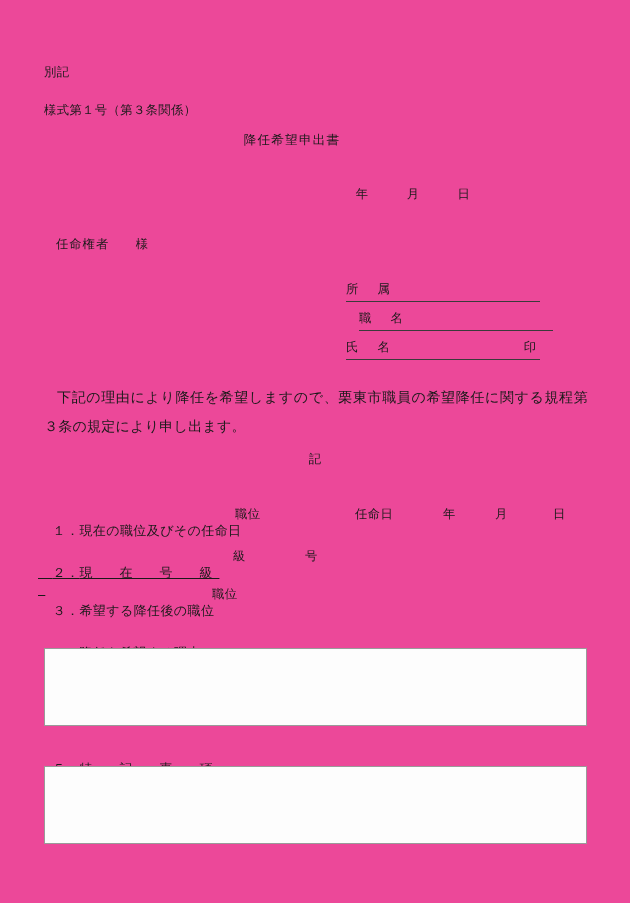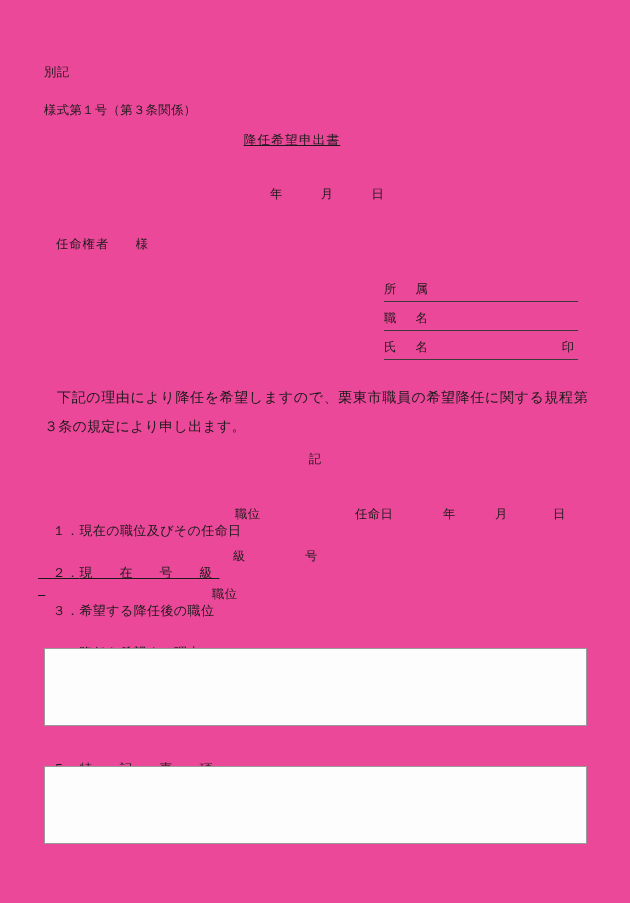--- a/index.html
+++ b/index.html
@@ -40,60 +40,60 @@
   #form-no      { left: 44px;  top: 104px; }
 
   
   #doc-title {
     left: 0; top: 134px;
     width: 584px;
     text-align: center;
     white-space: pre;
     letter-spacing: 1.2px;
     font-size: 12.6px;
-    text-decoration: underline;
   }
 
   
   #date-line {
     left: 0; top: 188px;
     width: 556px;
+    text-align: center;
     padding-left: 270px;
     box-sizing: border-box;
     letter-spacing: 0.4px;
   }
 
   
   #addressee    { left: 56px;  top: 238px; letter-spacing: 1px; }
 
   
   .sig-row {
     position: absolute;
-    left: 384px;
+    left: 346px;
     width: 194px;
     height: 24px;
     border-bottom: 1px solid #3a3a3a;
   }
   .sig-row .lbl {
     position: absolute;
     left: 0;
     top: 4px;
     font-size: 12.3px;
     letter-spacing: 3.5px;
     white-space: pre;
   }
   .sig-row .seal {
     position: absolute;
     right: 4px;
     top: 4px;
     font-size: 12.3px;
     white-space: pre;
   }
   #sig-0 { top: 277px; }
-  #sig-1 { top: 306px; }
+  #sig-1 { top: 306px; margin-left: 13px; }
   #sig-2 { top: 335px; }
 
   
   #body-para {
     position: absolute;
     left: 44px;
     top: 384px;
     width: 544px;
     font-size: 14px;
     line-height: 2.05;

